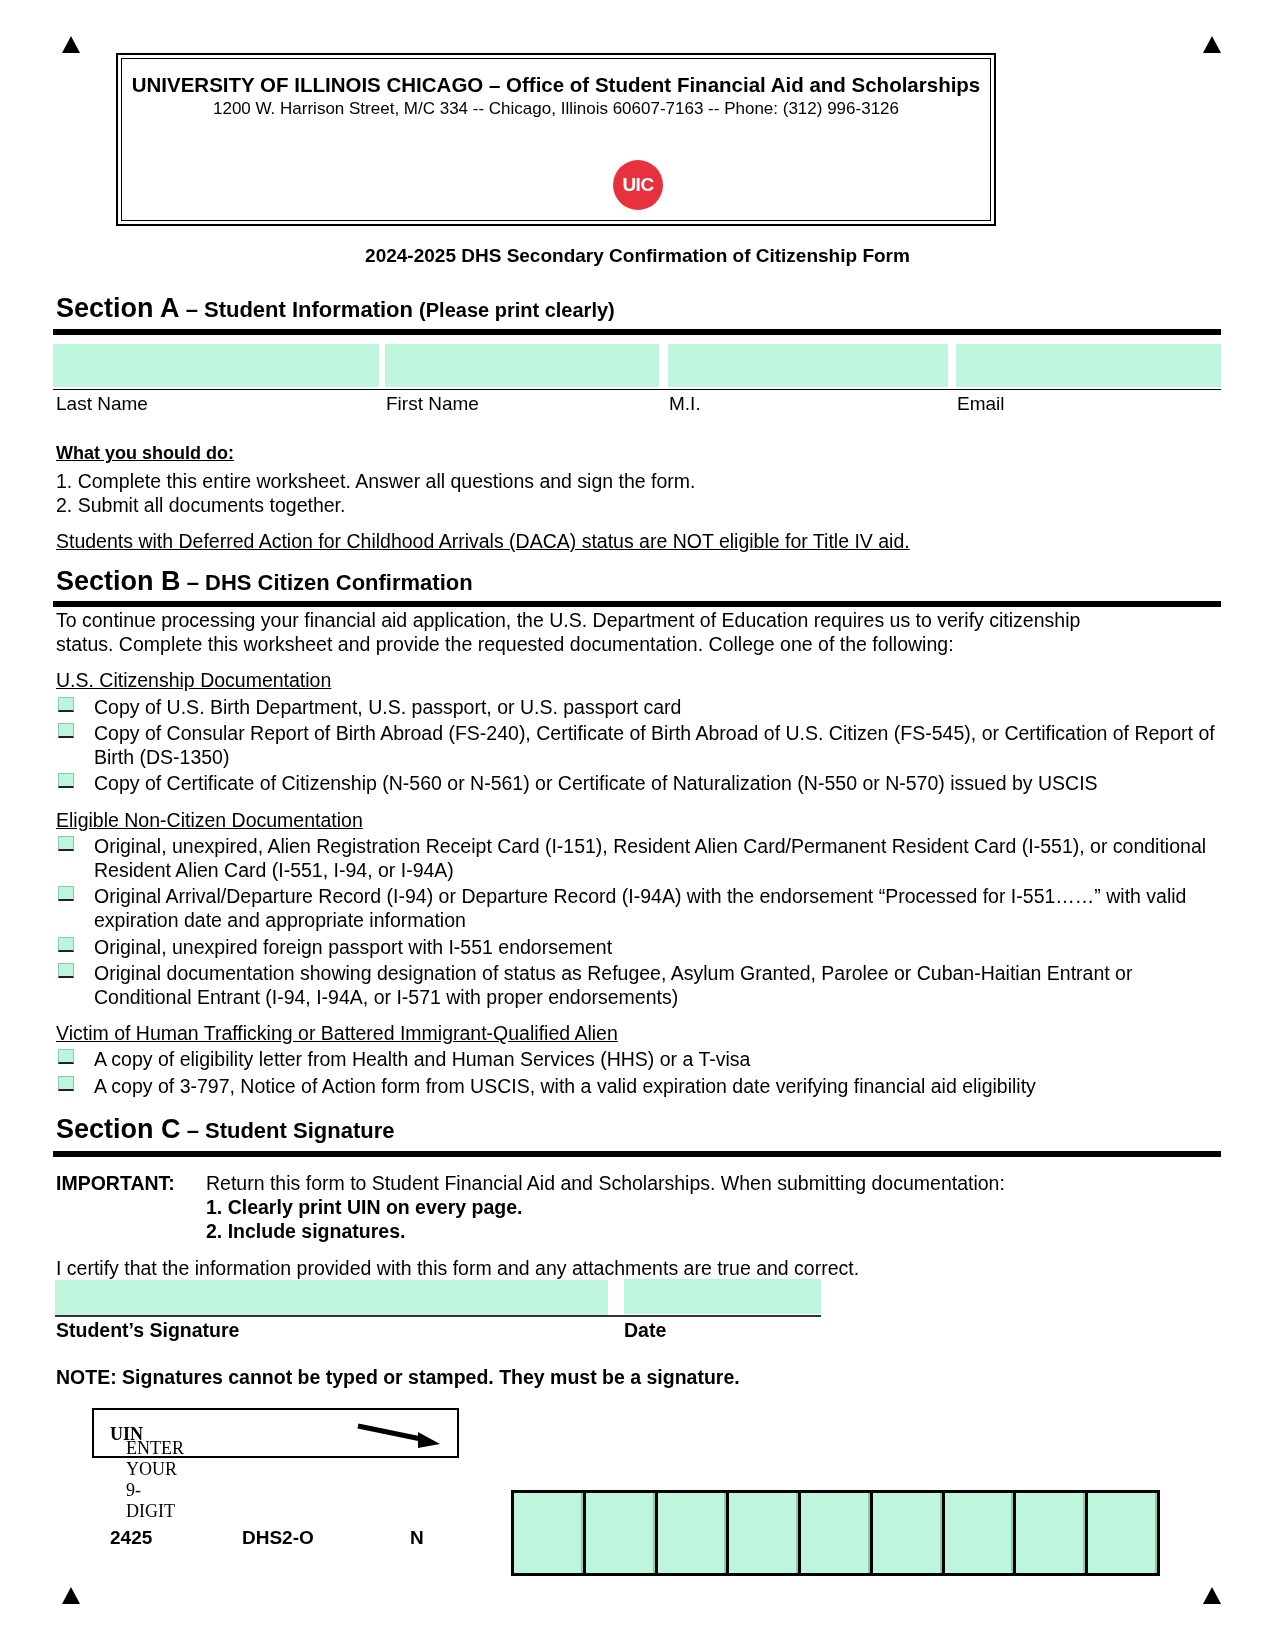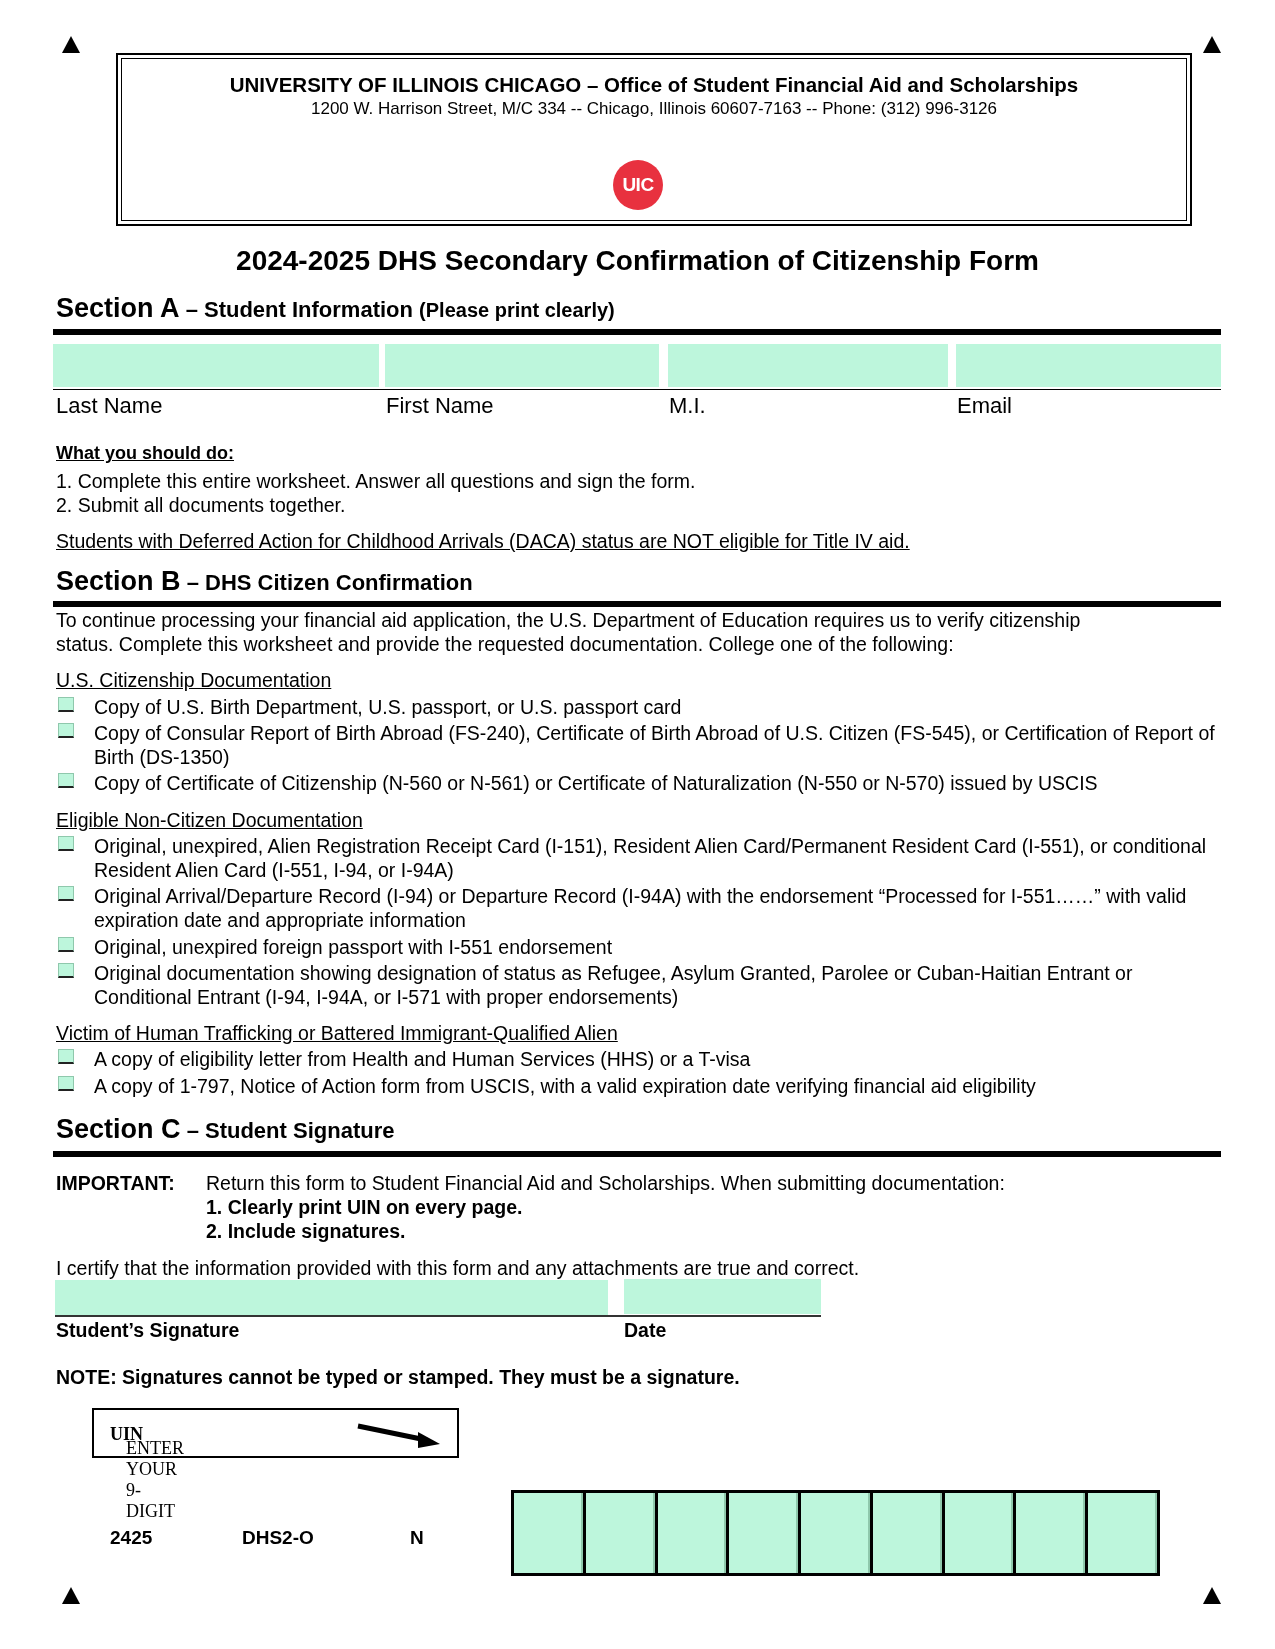--- a/index.html
+++ b/index.html
@@ -1,37 +1,37 @@
 <!DOCTYPE html>
 <html><head>
 <meta charset="utf-8">
 <style>
   html, body { margin:0; padding:0; background:#fff; }
   body { width:1275px; height:1649px; position:relative; overflow:hidden;
          font-family:"Liberation Sans", sans-serif; color:#000; }
   .abs { position:absolute; }
   .tri { position:absolute; width:0; height:0; border-left:9px solid transparent;
          border-right:9px solid transparent; border-bottom:17px solid #000; }
-  .hdr-box { position:absolute; left:116px; top:53px; width:1076px; height:173px;
+  .hdr-box { position:absolute; left:116px; top:53px; width:880px; height:173px;
              border:2px solid #000; box-sizing:border-box; }
   .hdr-inner { position:absolute; left:3px; top:3px; right:3px; bottom:3px; border:1px solid #000; }
   .hdr-title { position:absolute; top:14px; left:0; right:0; text-align:center;
                font-weight:bold; font-size:20.5px; }
   .hdr-line { position:absolute; left:0; right:0; text-align:center; font-size:17px; }
   .uic { position:absolute; left:491px; top:101px; width:50px; height:50px; border-radius:50%;
          background:#e8313f; color:#fff; font-weight:bold; font-size:19px; display:flex;
          align-items:center; justify-content:center; letter-spacing:-0.5px; }
   .doc-title { position:absolute; left:0; width:1275px; top:245px; text-align:center;
-               font-weight:bold; font-size:28px; }
+               font-weight:bold; font-size:19px; }
   .sec-head { position:absolute; left:56px; font-weight:bold; }
   .sec-head .big { font-size:27px; }
   .sec-head .small { font-size:22px; }
   .rule { position:absolute; left:53px; width:1168px; height:6px; background:#000; }
   .fill { position:absolute; background:#bdf6dc; }
-  .lbl { position:absolute; font-size:22px; }
+  .lbl { position:absolute; font-size:19px; }
   .thin { position:absolute; height:1px; background:#000; }
   .txt { position:absolute; font-size:19.5px; line-height:24px; }
   .u { text-decoration:underline; }
   .b { font-weight:bold; }
   .cb { position:absolute; left:58px; width:16px; height:15px; background:#bdf6dc;
         border-left:1px solid #8fc8ac; border-top:1px solid #8fc8ac;
         border-right:1px solid #8fc8ac; border-bottom:2px solid #222; box-sizing:border-box; }
   .item { position:absolute; left:94px; width:1130px; font-size:19.5px; line-height:24px; }
   .uin-label { position:absolute; left:92px; top:1408px; width:367px; height:50px;
                border:2px solid #000; box-sizing:border-box; }
@@ -102,21 +102,21 @@
 <div class="item" style="top:884px;">Original Arrival/Departure Record (I-94) or Departure Record (I-94A) with the endorsement “Processed for I-551……” with valid expiration date and appropriate information</div>
 <div class="cb" style="top:937px;"></div>
 <div class="item" style="top:935px;">Original, unexpired foreign passport with I-551 endorsement</div>
 <div class="cb" style="top:963px;"></div>
 <div class="item" style="top:961px;">Original documentation showing designation of status as Refugee, Asylum Granted, Parolee or Cuban-Haitian Entrant or Conditional Entrant (I-94, I-94A, or I-571 with proper endorsements)</div>
 
 <div class="txt u" style="left:56px;top:1021px;">Victim of Human Trafficking or Battered Immigrant-Qualified Alien</div>
 <div class="cb" style="top:1049px;"></div>
 <div class="item" style="top:1047px;">A copy of eligibility letter from Health and Human Services (HHS) or a T-visa</div>
 <div class="cb" style="top:1076px;"></div>
-<div class="item" style="top:1074px;">A copy of 1-797, Notice of Action form from USCIS, with a valid expiration date verifying financial aid eligibility</div>
+<div class="item" style="top:1074px;">A copy of 3-797, Notice of Action form from USCIS, with a valid expiration date verifying financial aid eligibility</div>
 
 <div class="sec-head" style="top:1114px;">
   <span class="big">Section C</span><span class="small"> – Student Signature</span>
 </div>
 <div class="rule" style="top:1151px;"></div>
 
 <div class="txt b" style="left:56px;top:1171px;">IMPORTANT:</div>
 <div class="txt" style="left:206px;top:1171px;">Return this form to Student Financial Aid and Scholarships.  When submitting documentation:</div>
 <div class="txt b" style="left:206px;top:1195px;">1.  Clearly print UIN on every page.</div>
 <div class="txt b" style="left:206px;top:1219px;">2.  Include signatures.</div>

